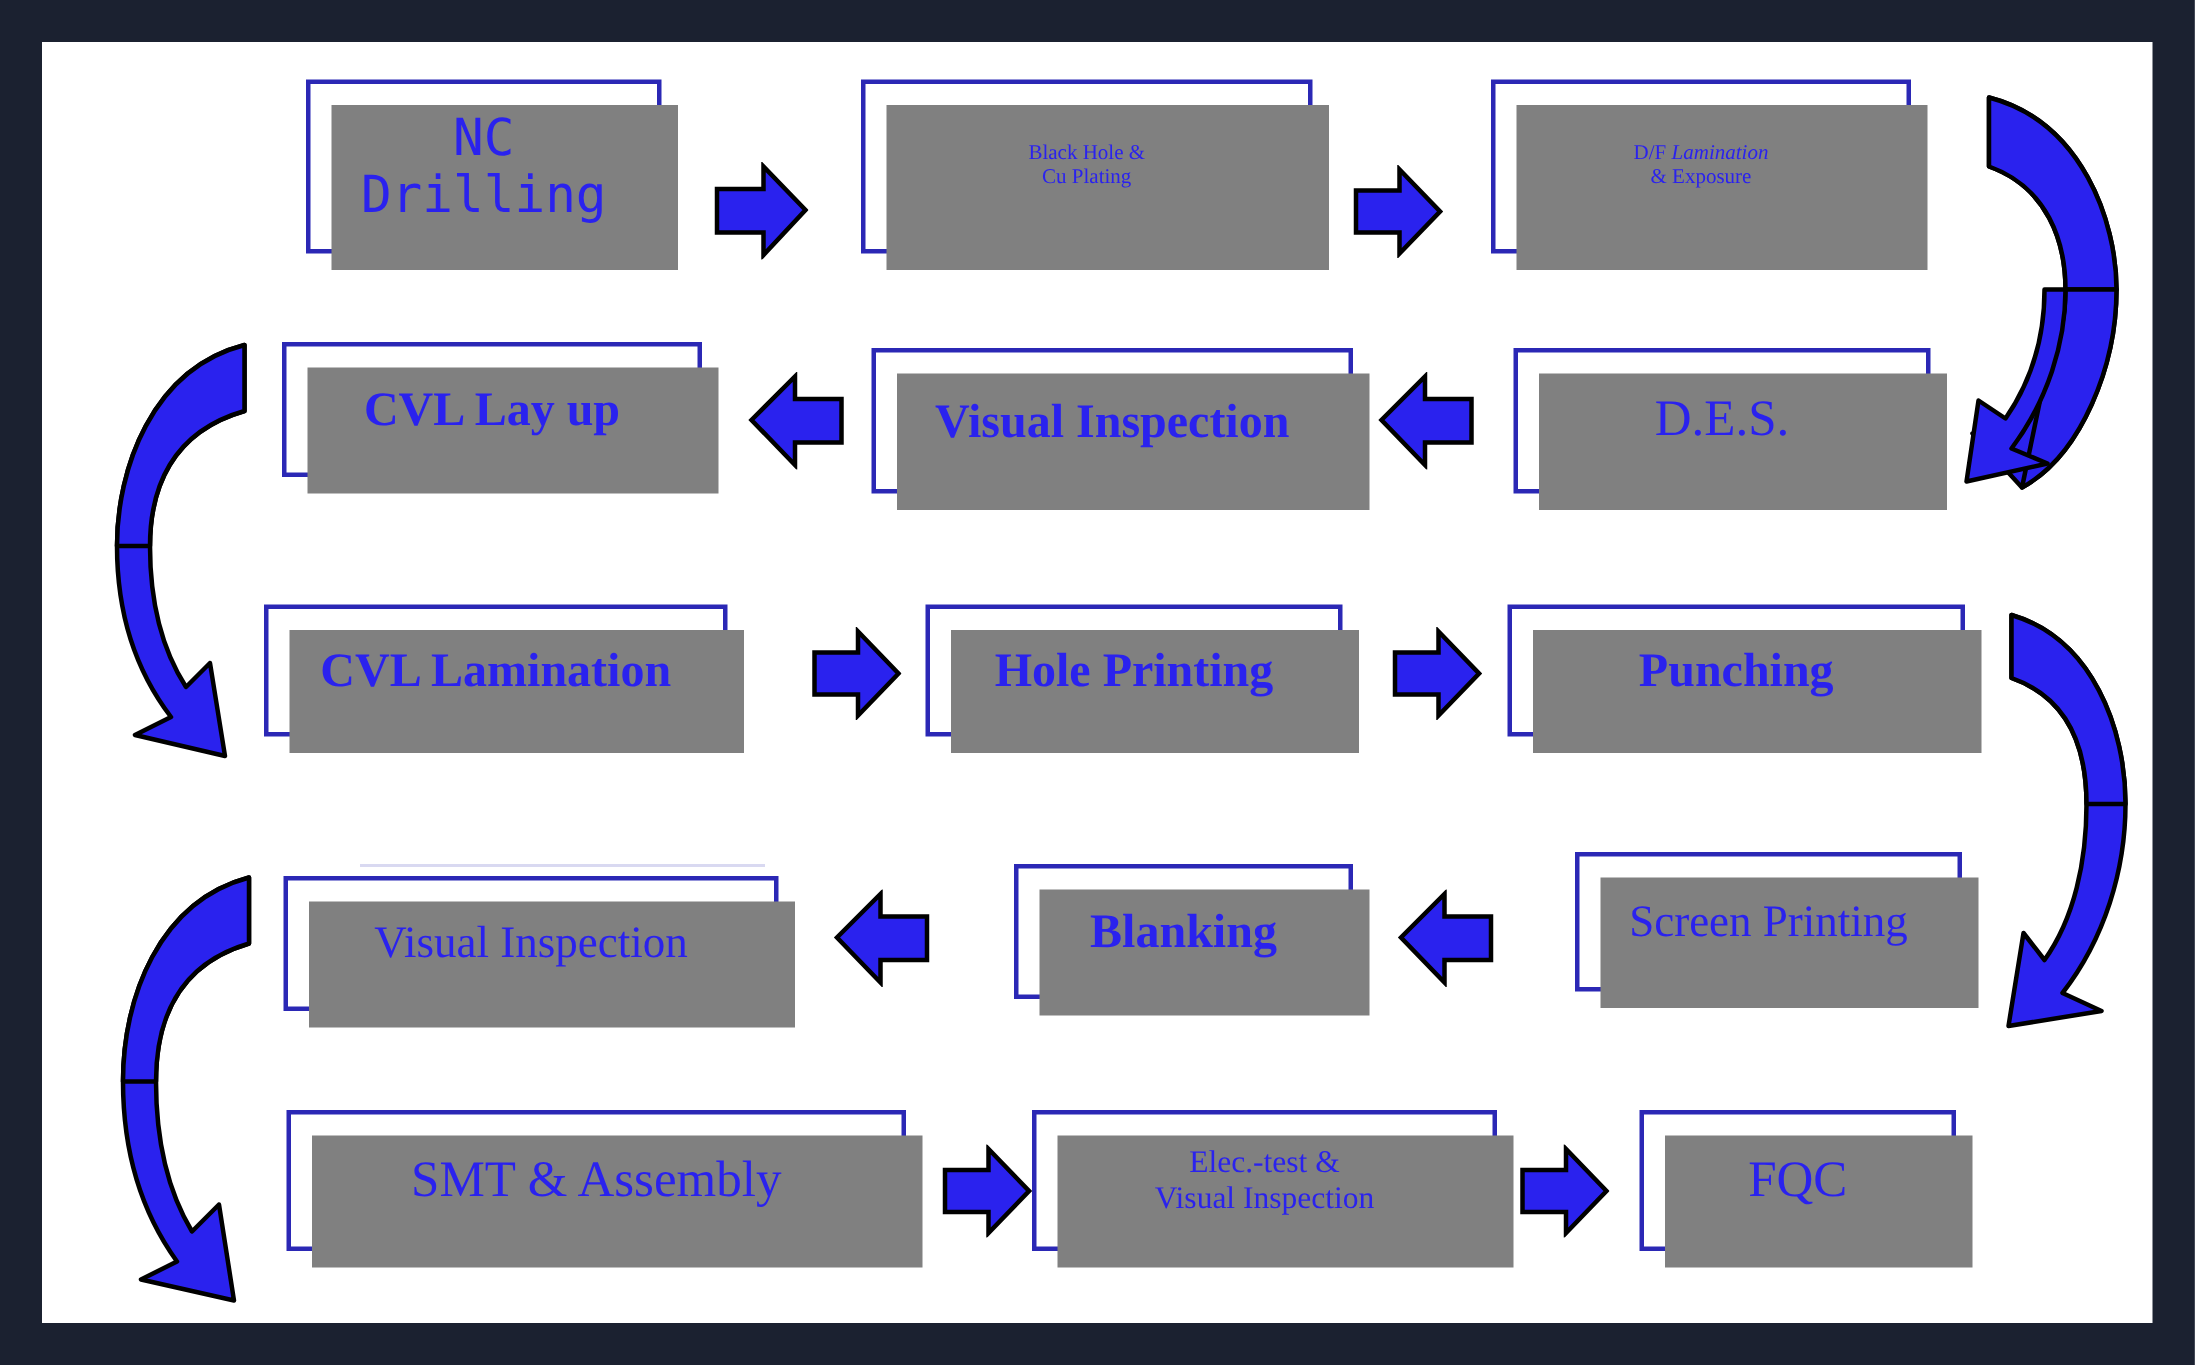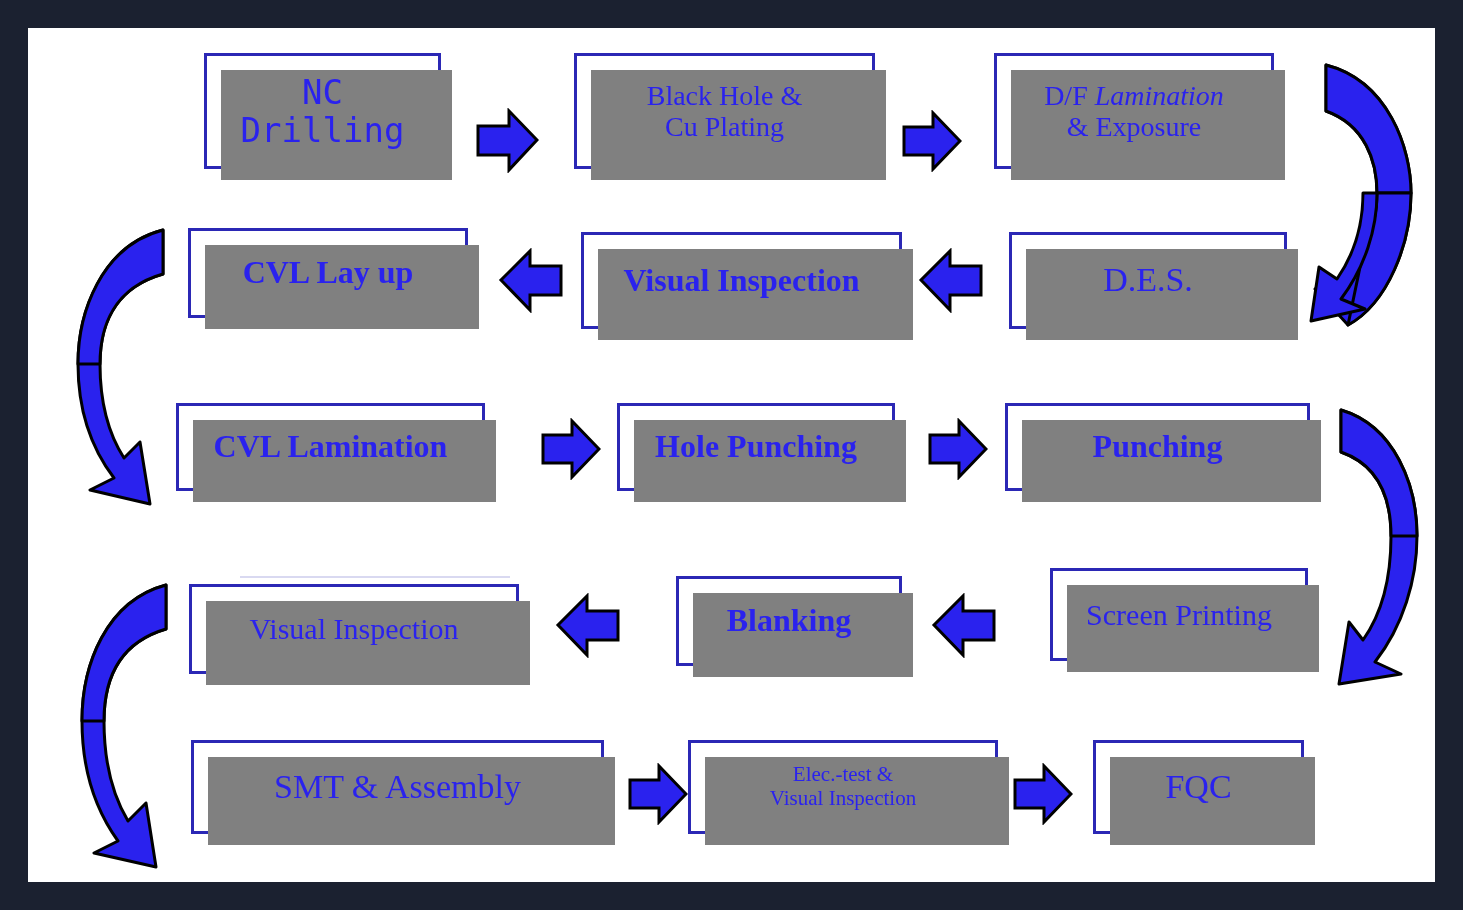--- a/index.html
+++ b/index.html
@@ -63,21 +63,21 @@
     z-index: -1;
   }
 
   .serif   { font-family: "Liberation Serif", "DejaVu Serif", serif; }
   .mono    { font-family: "DejaVu Sans Mono", "Liberation Mono", monospace; }
   .ital    { font-style: italic; }
 
   .fs-34 { font-size: 34px; }
   .fs-32 { font-size: 32px; font-weight: bold; }
   .fs-30 { font-size: 30px; }
-  .fs-22 { font-size: 28px; }
+  .fs-22 { font-size: 14px; }
   .fs-21 { font-size: 21px; }
 
   
   .arrow {
     position: absolute;
     z-index: 6;
   }
   .arrow svg { display: block; }
 
   
@@ -181,21 +181,21 @@
       <span class="label serif fs-32">CVL Lamination</span>
     </div>
 
     <div class="arrow" style="left:513px; top:390px; width:60px; height:62px;">
       <svg width="60" height="62" viewBox="0 0 60 62">
         <path d="M2,17 L31,17 L31,3 L58,31 L31,59 L31,45 L2,45 Z" fill="#2a22ee" stroke="#000000" stroke-width="3" stroke-linejoin="miter"></path>
       </svg>
     </div>
 
     <div class="node" style="left:589px; top:375px; width:278px; height:88px;">
-      <span class="label serif fs-32">Hole Punching</span>
+      <span class="label serif fs-32">Hole Printing</span>
     </div>
 
     <div class="arrow" style="left:900px; top:390px; width:60px; height:62px;">
       <svg width="60" height="62" viewBox="0 0 60 62">
         <path d="M2,17 L31,17 L31,3 L58,31 L31,59 L31,45 L2,45 Z" fill="#2a22ee" stroke="#000000" stroke-width="3" stroke-linejoin="miter"></path>
       </svg>
     </div>
 
     <div class="node" style="left:977px; top:375px; width:305px; height:88px;">
       <span class="label serif fs-32">Punching</span>

